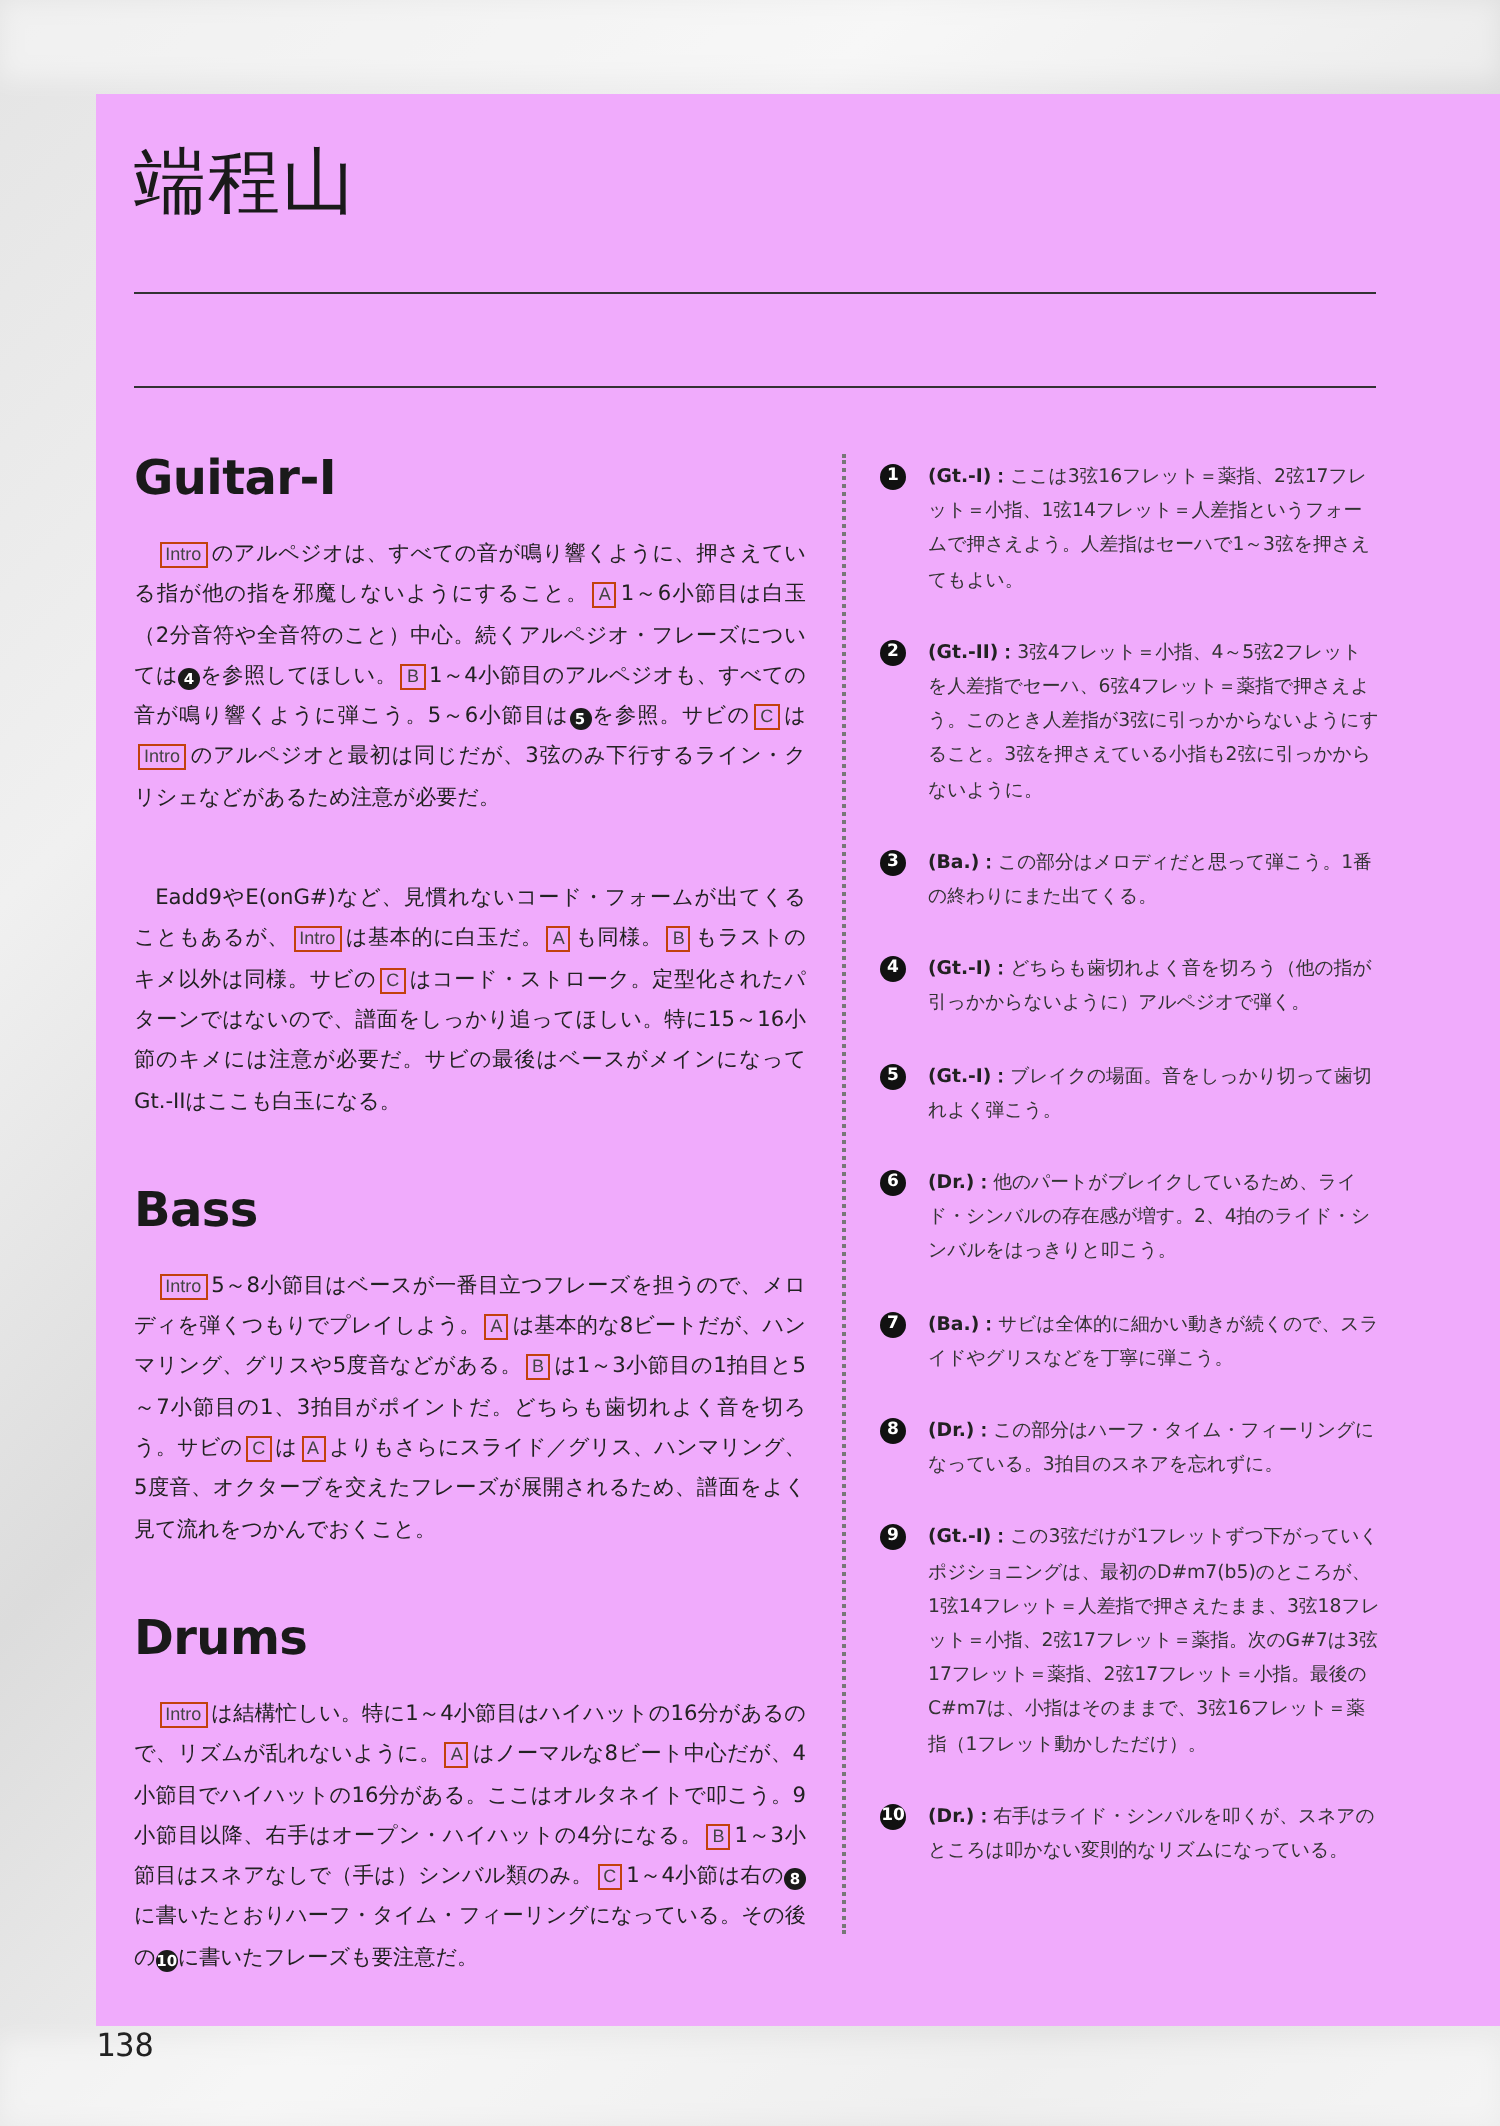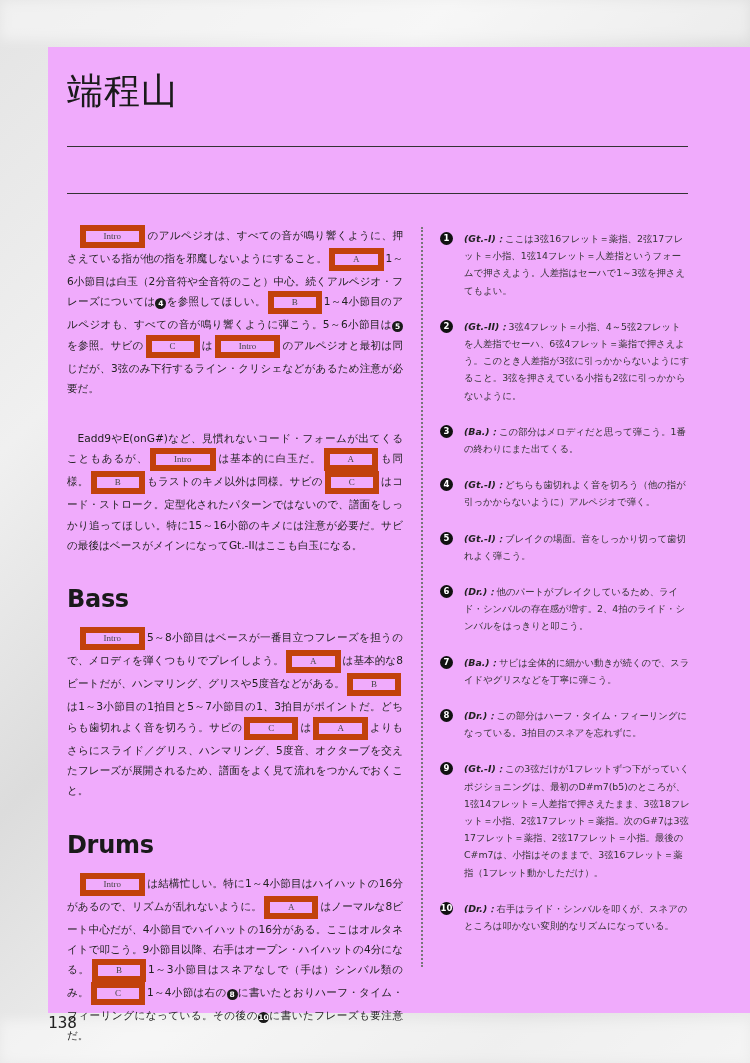--- a/index.html
+++ b/index.html
@@ -27,54 +27,55 @@
   .left-col { position:absolute; left:19px; top:178px; width:336px; }
   .section-title {
     font-family: "DejaVu Sans", sans-serif; font-weight:bold; font-size:24px;
     margin:0 0 14px 0; letter-spacing:-0.3px;
   }
   .section-body {
     font-size:10.6px; line-height:20.3px; margin:0 0 30px 0;
     text-indent:1em; text-align:justify; color:#222;
   }
   .rehearsal {
-    display:inline-block; border:6px solid #c2410c; font-family:Liberation Serif, serif;
-    font-size:9px; line-height:11px; padding:0 18px; margin:0 2px; color:#444;
+    display:inline-block; border:1px solid #c2410c; font-family:Liberation Sans, sans-serif;
+    font-size:9px; line-height:11px; padding:0 2px; margin:0 2px; color:#444;
     text-indent:0;
   }
   .circ {
     display:inline-block; width:11px; height:11px; border-radius:50%;
     background:#1a1a1a; color:#fff; font-size:7.5px; line-height:11px;
     text-align:center; font-weight:bold; text-indent:0; vertical-align:-1px;
   }
   .divider {
     position:absolute; left:373px; top:180px; height:740px; width:0;
     border-left:2px dotted #777;
   }
   .right-col { position:absolute; left:392px; top:183px; width:250px; }
   .note { position:relative; padding-left:24px; margin-bottom:19px; font-size:9.4px; line-height:17.2px; color:#333; }
   .note .num {
     position:absolute; left:0; top:2px; width:13px; height:13px; border-radius:50%;
     background:#111; color:#fff; font-size:8.5px; line-height:13px; text-align:center; font-weight:bold;
   }
-  .note .part { font-weight:bold; color:#222;font-style:italic; }
+  .note .part { font-weight:bold; color:#222; }
   .page-num { position:absolute; left:48px; top:1013px; font-size:16px; color:#222; font-family:"DejaVu Sans Mono", monospace; }
 </style>
 </head>
 <body>
 
 <div class="bg-streak" style="left:0;top:0;width:750px;height:40px;"></div>
 <div class="bg-streak" style="left:0;top:1020px;width:750px;height:43px;"></div>
 
 <div class="page">
   <h1 class="title">端程山</h1>
   <div class="rule" style="top:99px;"></div>
   <div class="rule" style="top:146px;"></div>
 
   <div class="left-col" id="left-col">
+      <h2 class="section-title">Guitar-I</h2>
       <p class="section-body"><span class="rehearsal">Intro</span><span>のアルペジオは、すべての音が鳴り響くように、押さえている指が他の指を邪魔しないようにすること。</span><span class="rehearsal">A</span><span>1～6小節目は白玉（2分音符や全音符のこと）中心。続くアルペジオ・フレーズについては</span><span class="circ">4</span><span>を参照してほしい。</span><span class="rehearsal">B</span><span>1～4小節目のアルペジオも、すべての音が鳴り響くように弾こう。5～6小節目は</span><span class="circ">5</span><span>を参照。サビの</span><span class="rehearsal">C</span><span>は</span><span class="rehearsal">Intro</span><span>のアルペジオと最初は同じだが、3弦のみ下行するライン・クリシェなどがあるため注意が必要だ。</span></p>
       <p class="section-body"><span>Eadd9やE(onG#)など、見慣れないコード・フォームが出てくることもあるが、</span><span class="rehearsal">Intro</span><span>は基本的に白玉だ。</span><span class="rehearsal">A</span><span>も同様。</span><span class="rehearsal">B</span><span>もラストのキメ以外は同様。サビの</span><span class="rehearsal">C</span><span>はコード・ストローク。定型化されたパターンではないので、譜面をしっかり追ってほしい。特に15～16小節のキメには注意が必要だ。サビの最後はベースがメインになってGt.-IIはここも白玉になる。</span></p>
       <h2 class="section-title">Bass</h2>
       <p class="section-body"><span class="rehearsal">Intro</span><span>5～8小節目はベースが一番目立つフレーズを担うので、メロディを弾くつもりでプレイしよう。</span><span class="rehearsal">A</span><span>は基本的な8ビートだが、ハンマリング、グリスや5度音などがある。</span><span class="rehearsal">B</span><span>は1～3小節目の1拍目と5～7小節目の1、3拍目がポイントだ。どちらも歯切れよく音を切ろう。サビの</span><span class="rehearsal">C</span><span>は</span><span class="rehearsal">A</span><span>よりもさらにスライド／グリス、ハンマリング、5度音、オクターブを交えたフレーズが展開されるため、譜面をよく見て流れをつかんでおくこと。</span></p>
       <h2 class="section-title">Drums</h2>
       <p class="section-body"><span class="rehearsal">Intro</span><span>は結構忙しい。特に1～4小節目はハイハットの16分があるので、リズムが乱れないように。</span><span class="rehearsal">A</span><span>はノーマルな8ビート中心だが、4小節目でハイハットの16分がある。ここはオルタネイトで叩こう。9小節目以降、右手はオープン・ハイハットの4分になる。</span><span class="rehearsal">B</span><span>1～3小節目はスネアなしで（手は）シンバル類のみ。</span><span class="rehearsal">C</span><span>1～4小節は右の</span><span class="circ">8</span><span>に書いたとおりハーフ・タイム・フィーリングになっている。その後の</span><span class="circ">10</span><span>に書いたフレーズも要注意だ。</span></p>
     </div>
 
   <div class="divider"></div>
 

